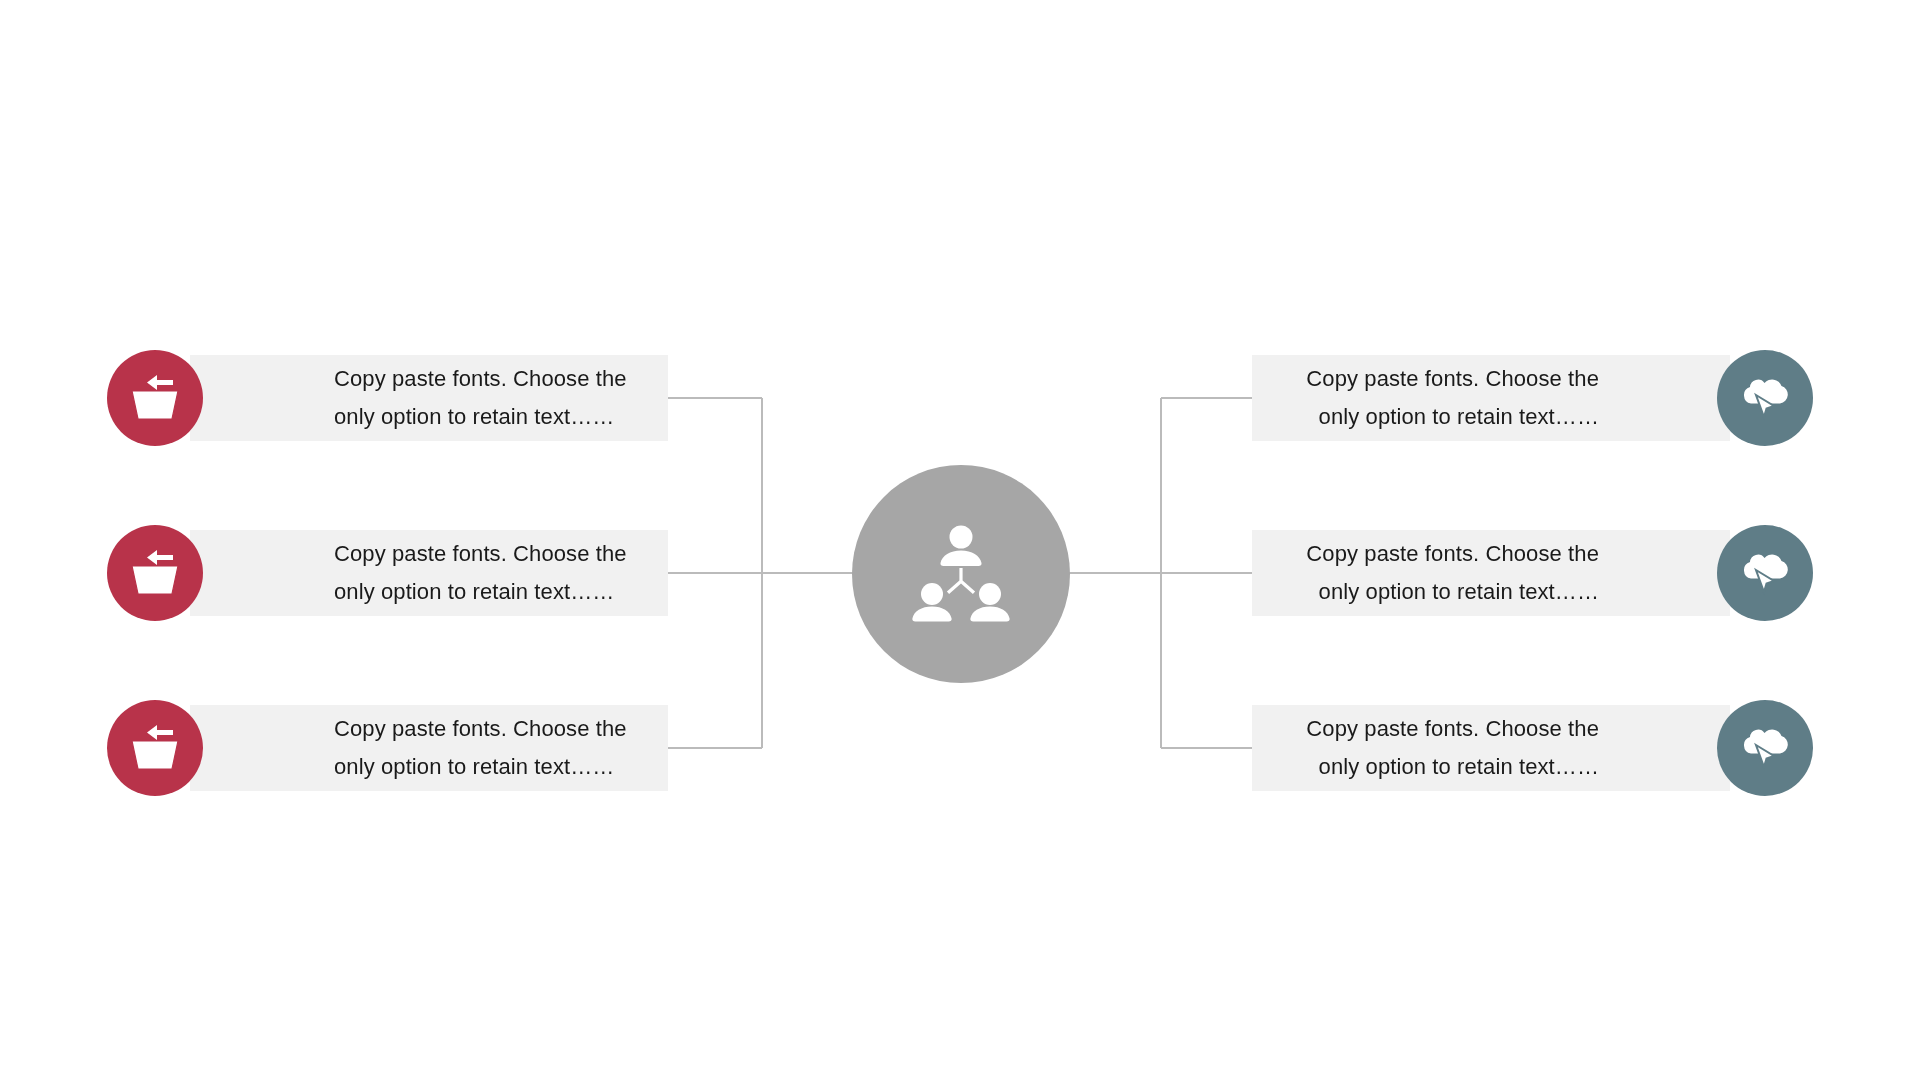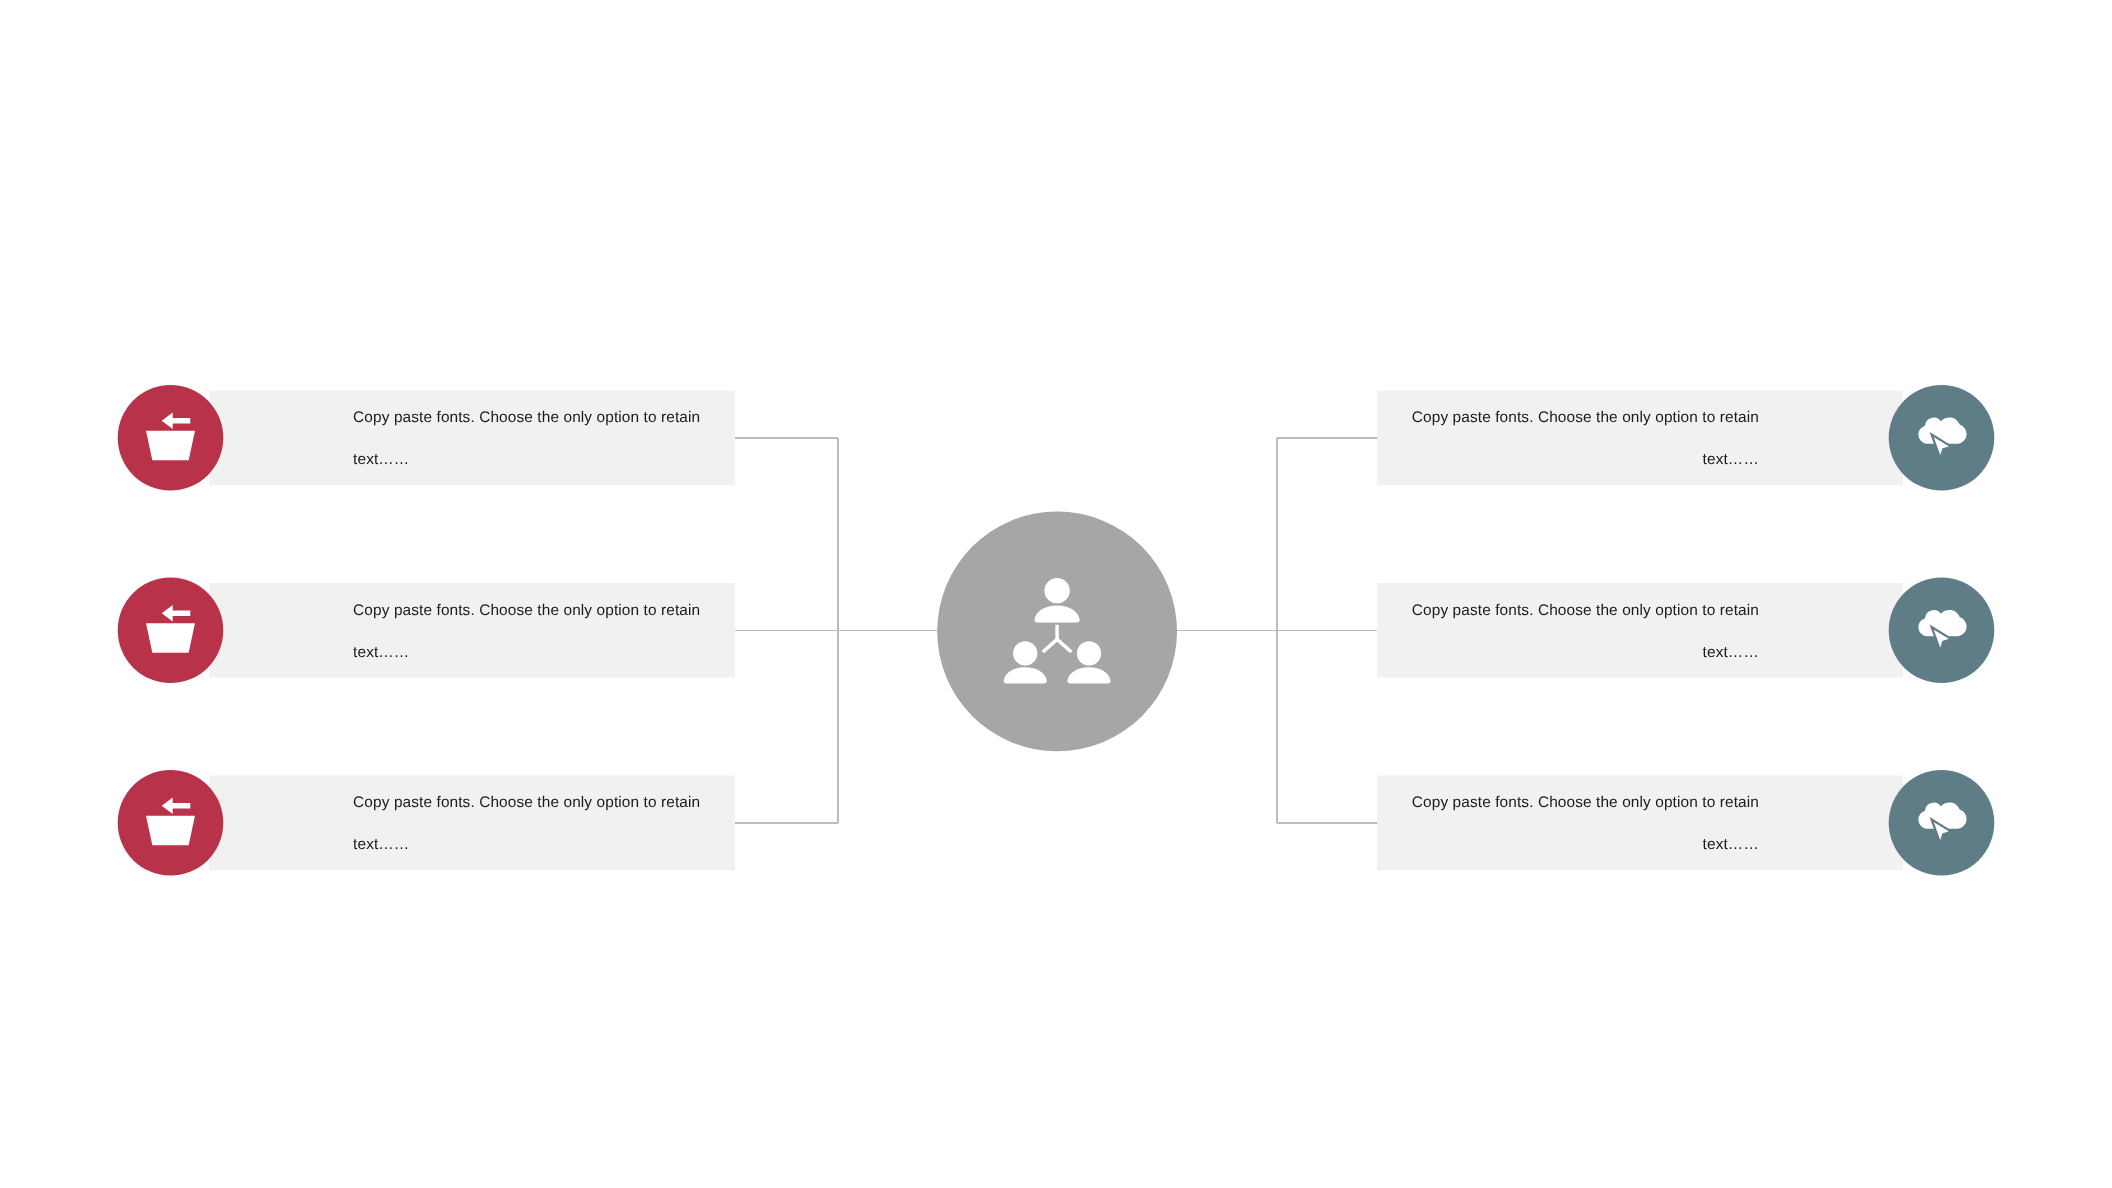--- a/index.html
+++ b/index.html
@@ -32,25 +32,26 @@
   
   .panel {
     position: absolute;
     background: #f1f1f1;
     box-sizing: border-box;
     display: flex;
     flex-direction: column;
     justify-content: center;
   }
   .panel .ptext {
-    font-size: 14px;
+    font-size: 22px;
     line-height: 38px;
     color: #1a1a1a;
     letter-spacing: 0.1px;
     white-space: pre-line;
+    margin-left: 13px;
   }
   .panel-left {
     left: 190px;
     width: 478px;
     height: 86px;
     padding-left: 131px;
     padding-right: 12px;
   }
   .panel-left .ptext { text-align: left; }
   .panel-right {

